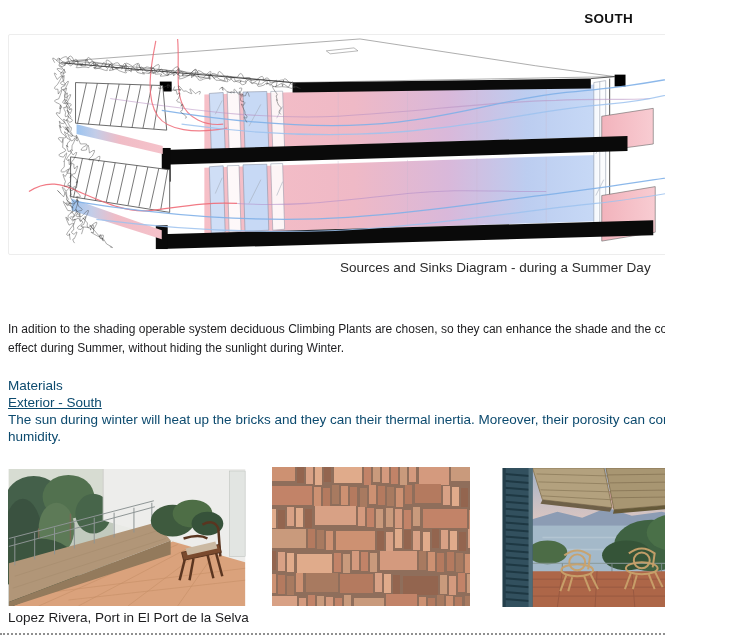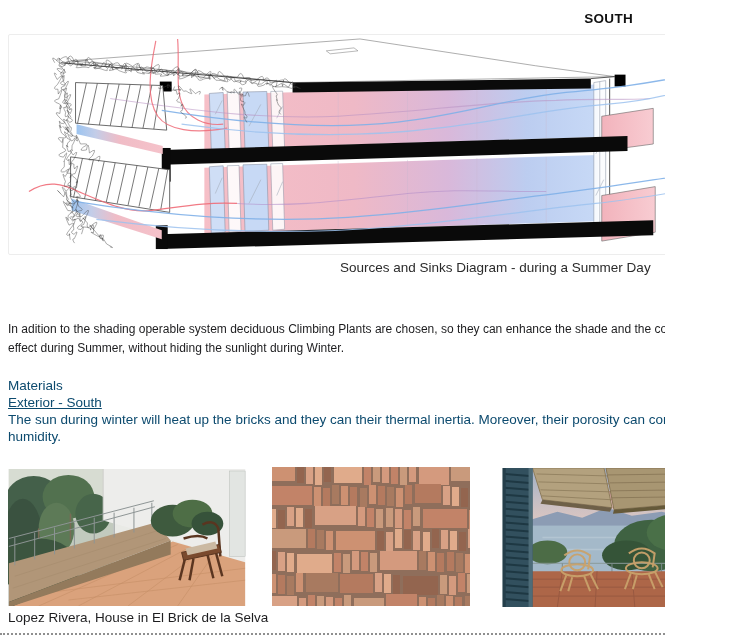--- a/index.html
+++ b/index.html
@@ -478,17 +478,17 @@
         <line x1="184" y1="113" x2="209" y2="111"></line>
           <line x1="184" y1="120" x2="209" y2="118"></line>
           <line x1="184" y1="127" x2="209" y2="125"></line>
         <line x1="184" y1="134" x2="209" y2="132"></line>
       </g>
       <rect x="181" y="0" width="4" height="140" fill="#4a6874"></rect>
       <rect x="208" y="0" width="3" height="140" fill="#223c48"></rect>
     </svg>
   </div>
 
-  <div class="photos-caption">Lopez Rivera, House in El Brick de la Selva</div>
+  <div class="photos-caption">Lopez Rivera, Port in El Port de la Selva</div>
 
   <div class="bottom-rule"></div>
 
 </div>
 
 </body></html>

